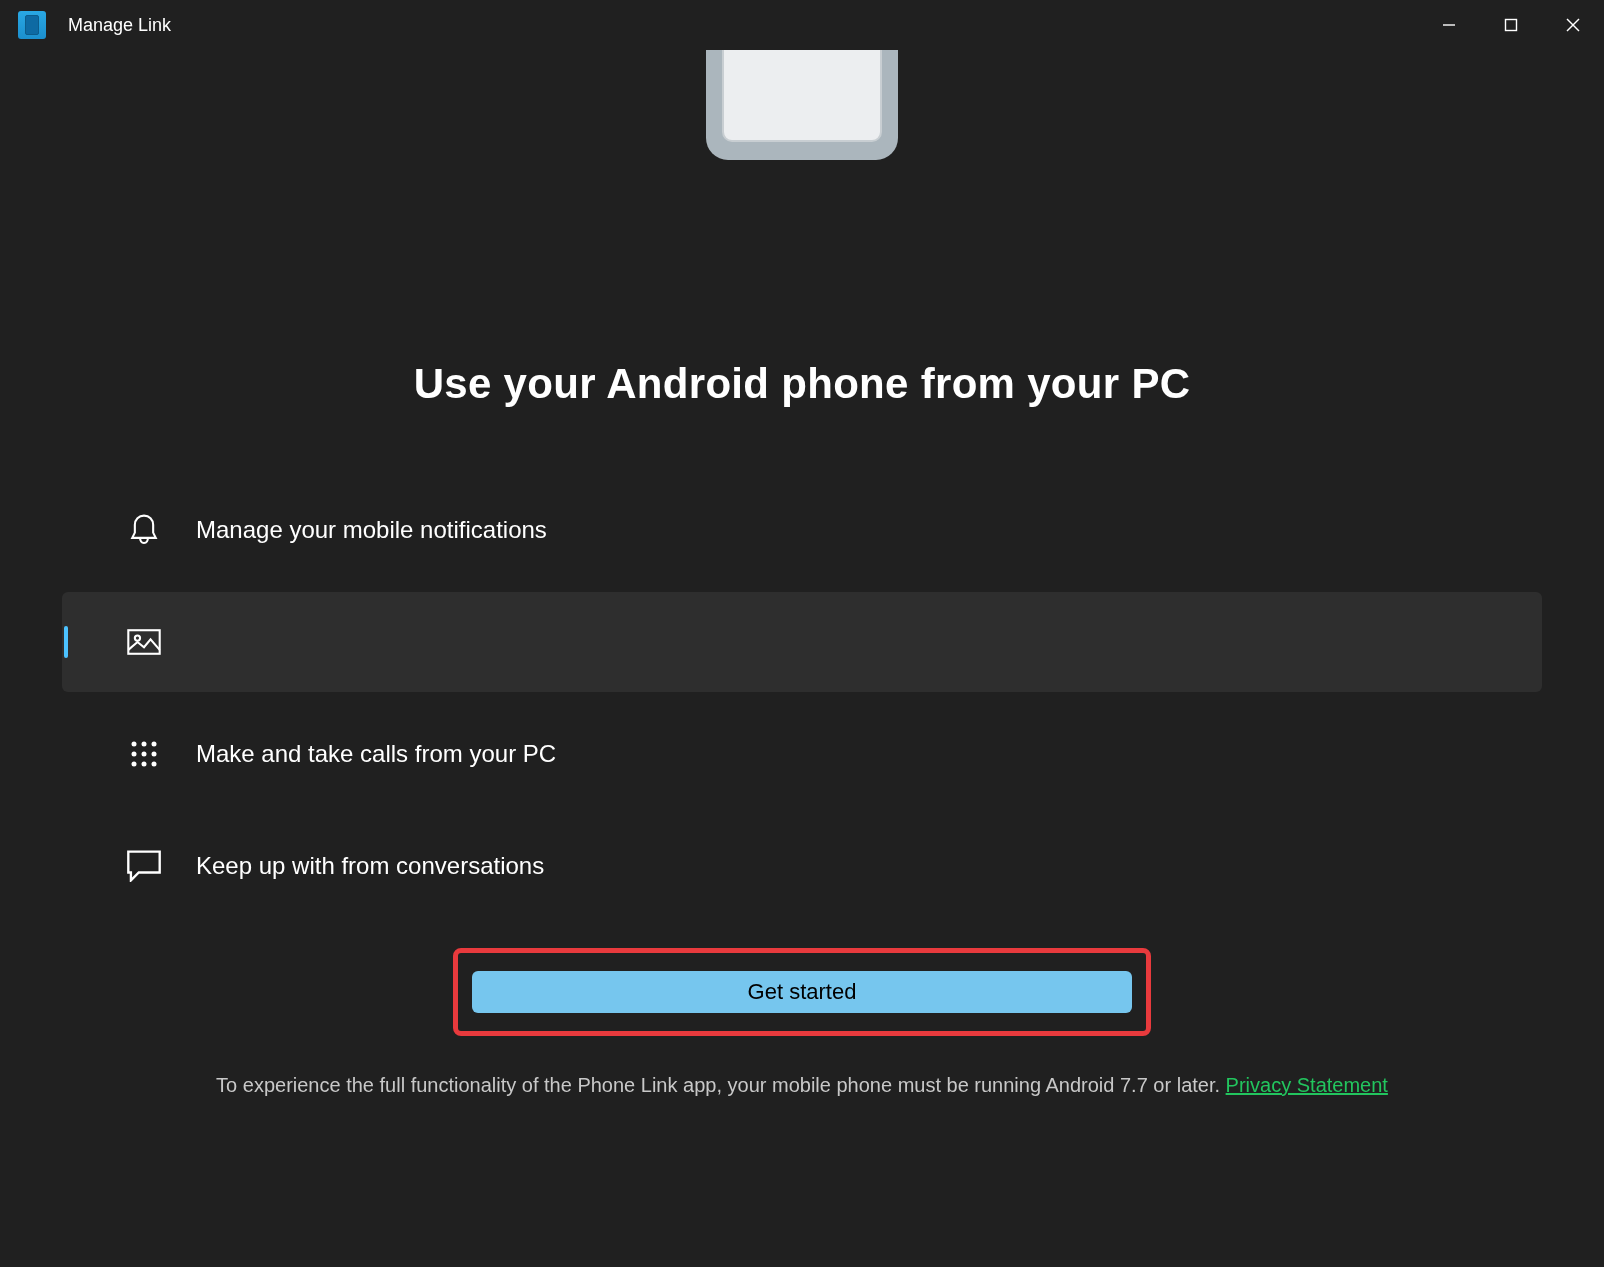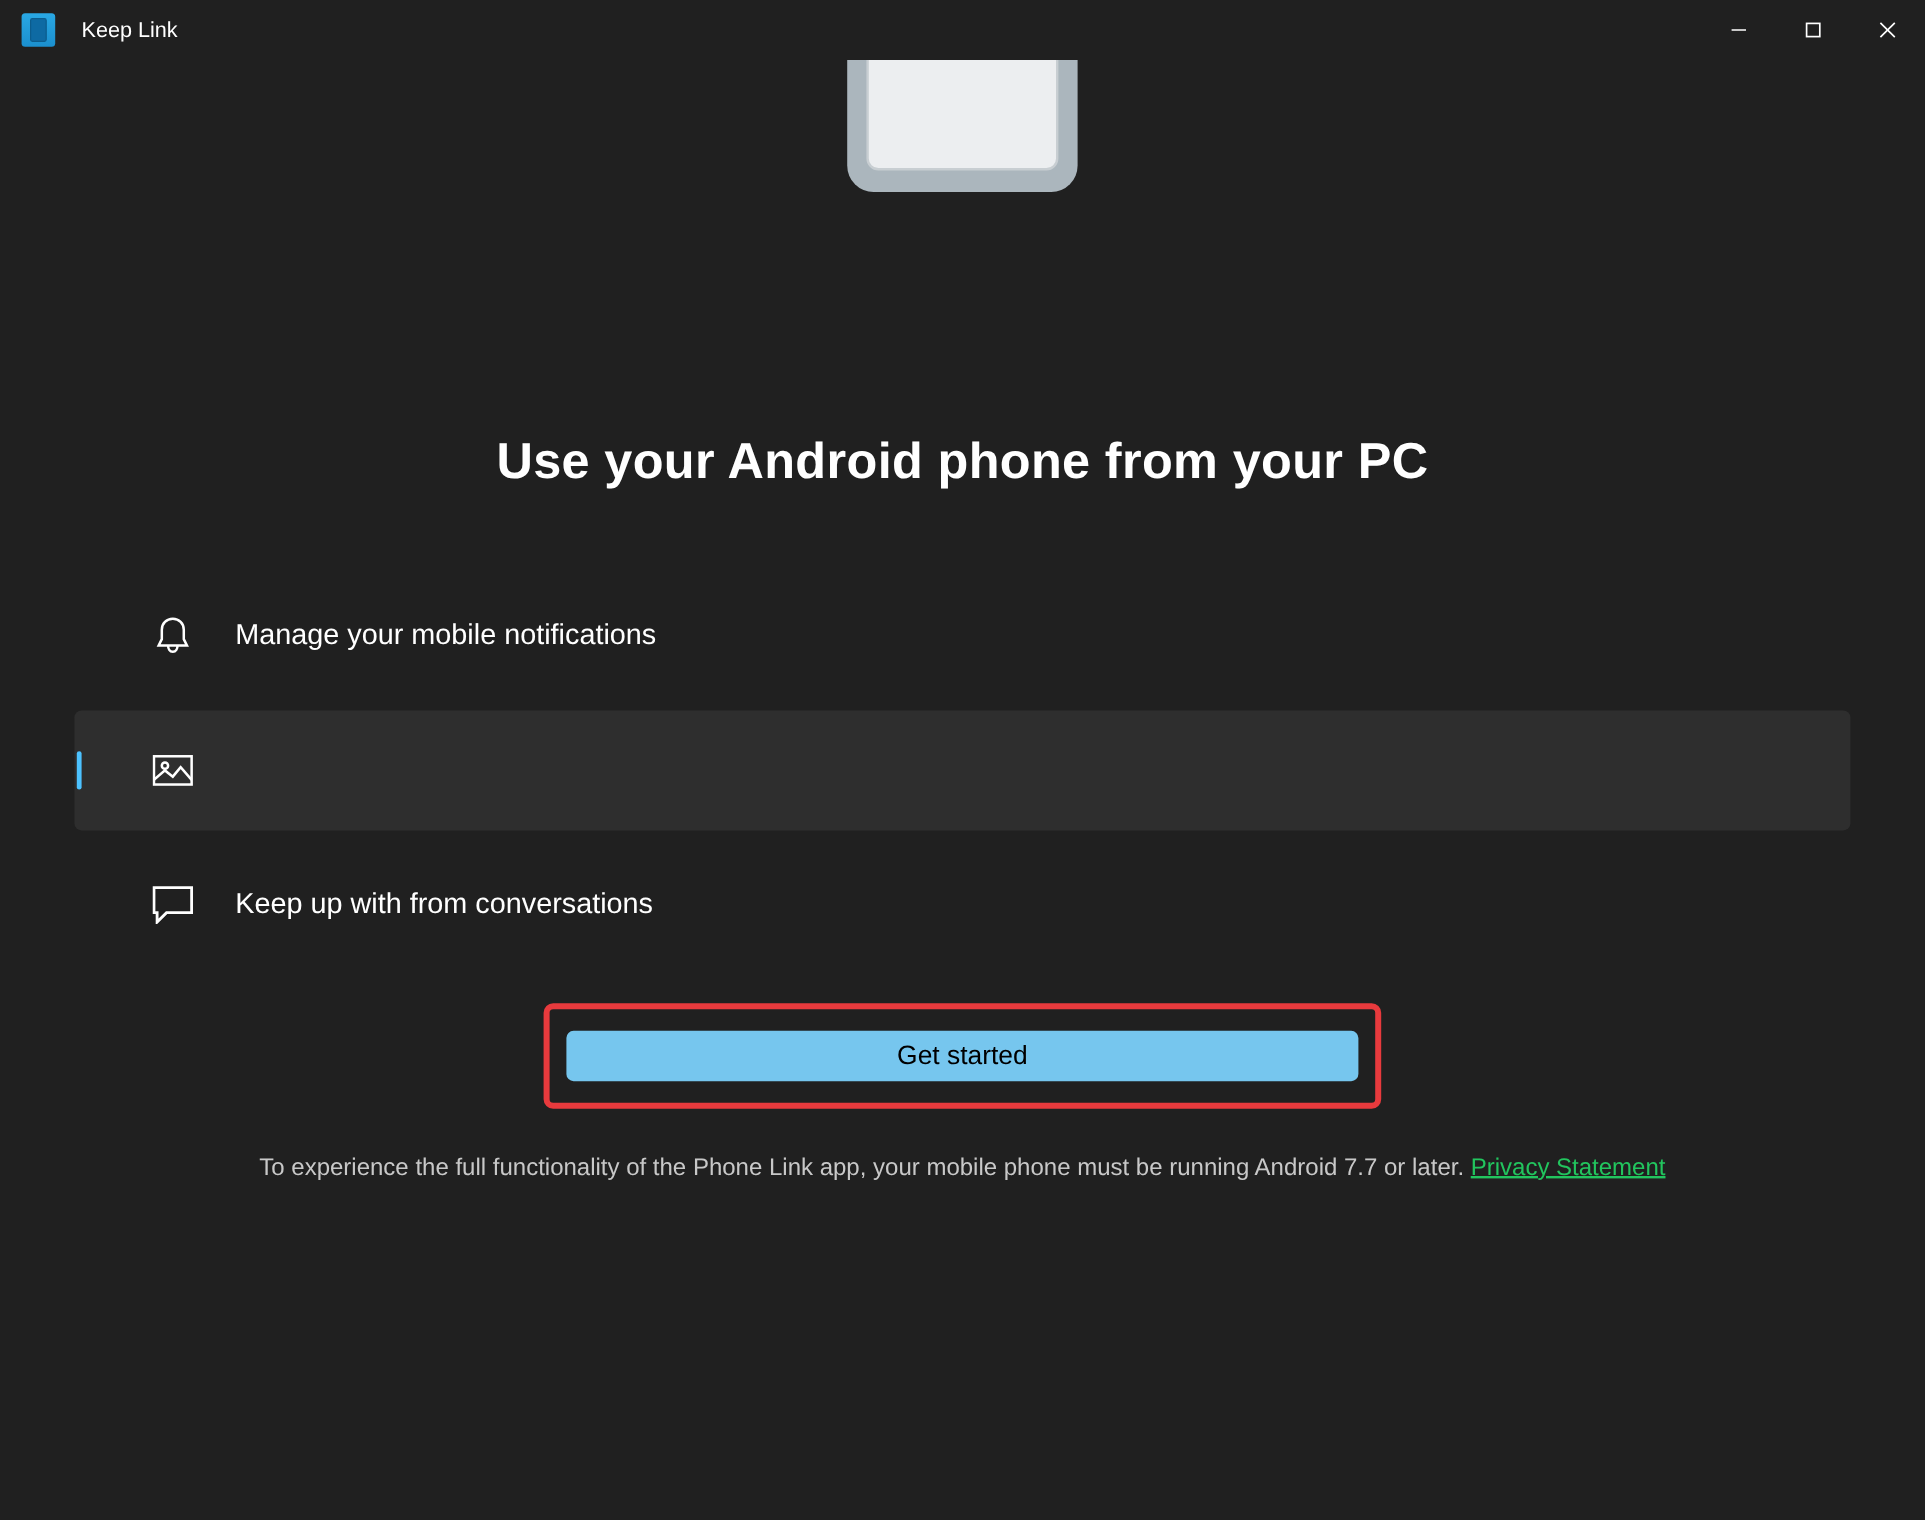--- a/index.html
+++ b/index.html
@@ -126,21 +126,21 @@
   }
 </style>
 </head>
 <body>
 
 <div class="titlebar">
   <div class="titlebar-left">
     <div class="app-icon">
         <div class="app-icon-inner"></div>
       </div>
-    <div class="app-title">Keep Link</div>
+    <div class="app-title">Manage Link</div>
   </div>
   <div class="win-controls">
     <div class="win-btn">
       <svg width="14" height="14" viewBox="0 0 14 14">
           <line x1="1" y1="7" x2="13" y2="7" stroke-width="1.4"></line>
         </svg>
     </div>
     <div class="win-btn">
       <svg width="14" height="14" viewBox="0 0 14 14">
           <rect x="1.5" y="1.5" width="11" height="11" stroke-width="1.4"></rect>
@@ -179,20 +179,36 @@
     <div class="feature-item active">
       <span class="feature-icon">
         <svg width="34" height="28" viewBox="0 0 26 20" fill="none" stroke="#ffffff" stroke-width="1.6">
           <rect x="1" y="1" width="24" height="18"></rect>
           <circle cx="8" cy="7" r="2"></circle>
           <path d="M1 16 L8 10 L13 14 L18 8 L25 16"></path>
         </svg>
       </span>
     </div>
 
+    <div class="feature-item">
+      <span class="feature-icon">
+        <svg width="30" height="30" viewBox="0 0 24 24" fill="#ffffff">
+          <circle cx="4" cy="4" r="2"></circle>
+            <circle cx="12" cy="4" r="2"></circle>
+            <circle cx="20" cy="4" r="2"></circle>
+          <circle cx="4" cy="12" r="2"></circle>
+            <circle cx="12" cy="12" r="2"></circle>
+            <circle cx="20" cy="12" r="2"></circle>
+          <circle cx="4" cy="20" r="2"></circle>
+            <circle cx="12" cy="20" r="2"></circle>
+            <circle cx="20" cy="20" r="2"></circle>
+        </svg>
+      </span>
+      <span class="feature-text">Make and take calls from your PC</span>
+    </div>
 
     <div class="feature-item">
       <span class="feature-icon">
         <svg width="34" height="32" viewBox="0 0 26 24" fill="none" stroke="#ffffff" stroke-width="1.8">
           <path d="M1 1 L25 1 L25 17 L9 17 L3 23 L3 17 L1 17 Z"></path>
         </svg>
       </span>
       <span class="feature-text">Keep up with from conversations</span>
     </div>
 

